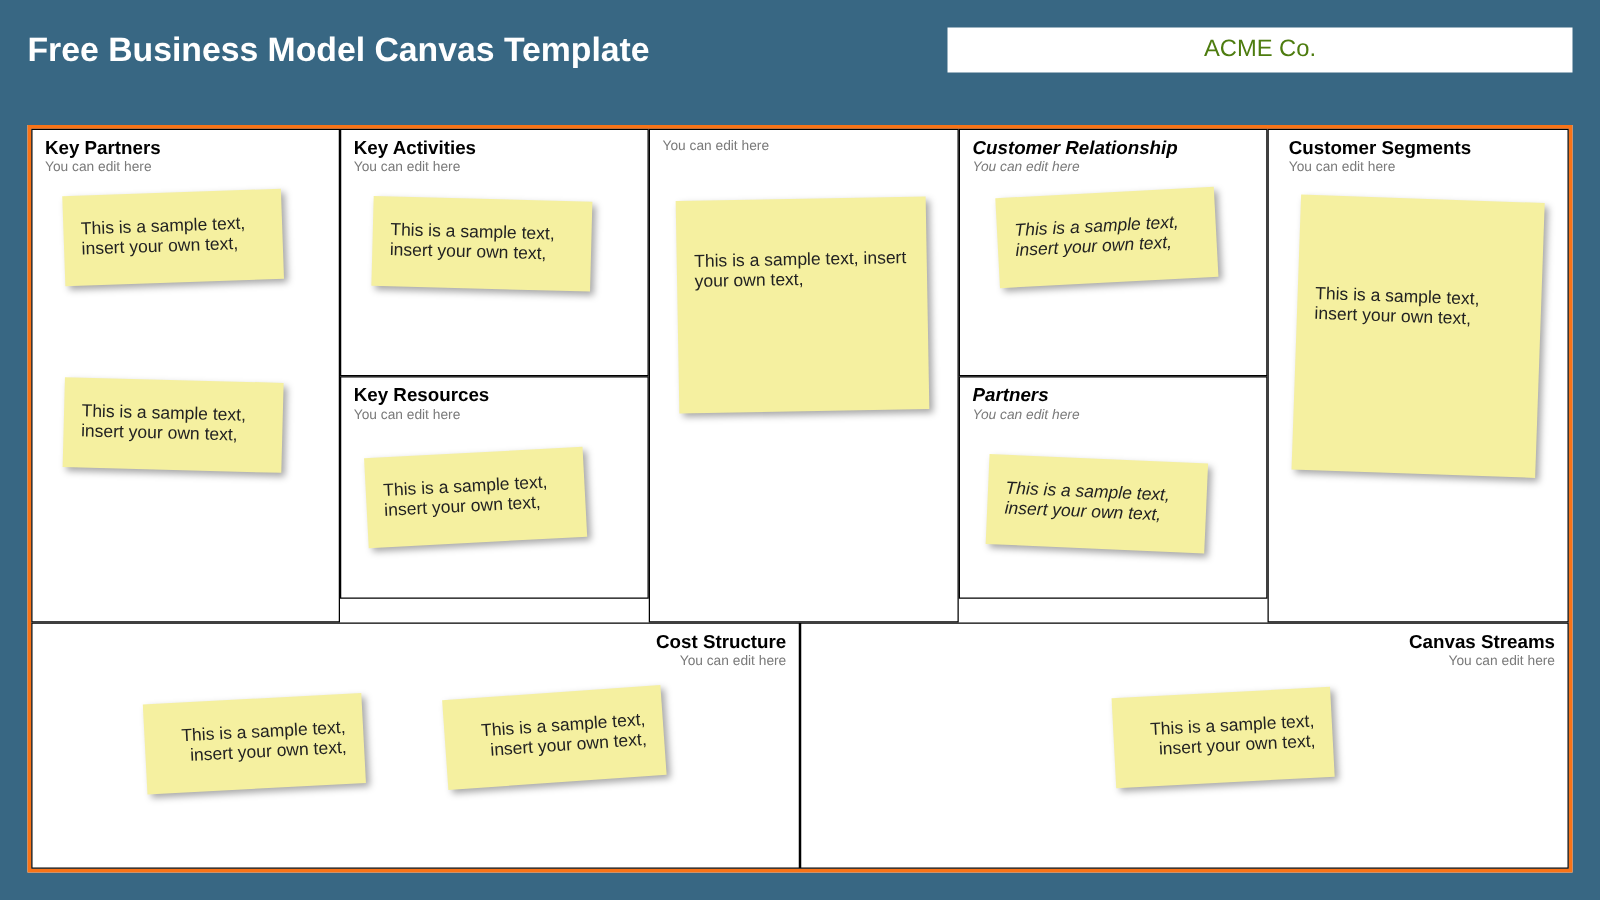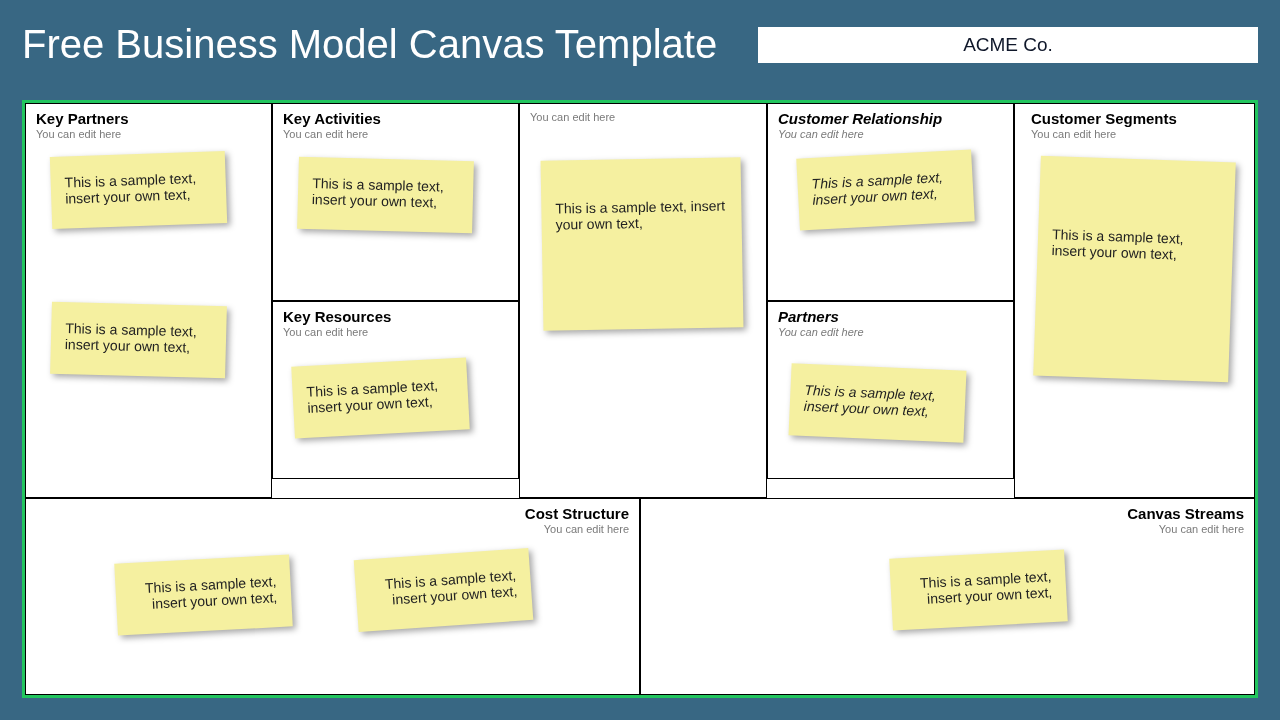--- a/index.html
+++ b/index.html
@@ -1,27 +1,27 @@
 <!DOCTYPE html>
 <html><head>
 <meta charset="utf-8">
 <style>
   * { box-sizing: border-box; margin: 0; padding: 0; }
   html, body { width: 1280px; height: 720px; overflow: hidden; font-family: "Segoe UI", Arial, sans-serif; }
   body { background: #386783; }
   .title-row { display: flex; align-items: center; padding: 22px 22px 14px 22px; }
-  .title { color: #fff; font-size: 40px; font-weight: 400; flex: 0 0 auto; }
+  .title { color: #fff; font-size: 27px; font-weight: 700; flex: 0 0 auto; }
   .company {
-    margin-left: auto; background: #fff; color: #0f172a;
+    margin-left: auto; background: #fff; color: #4d7c0f;
     width: 500px; height: 36px; display: flex; align-items: center; justify-content: center;
     font-size: 19px;
   }
   .canvas {
     position: absolute; left: 22px; right: 22px; top: 100px; bottom: 22px;
-    background: #fff; border: 3px solid #22c55e;
+    background: #fff; border: 3px solid #f97316;
   }
   .region {
     position: absolute; border: 1px solid #000; padding: 6px 10px;
   }
   .region-title { font-weight: 700; font-size: 15px; color: #000; }
   .region-sub   { font-size: 11px; color: #7a7a7a; margin-top: 1px; }
   .note {
     position: absolute; background: #f5f0a0;
     box-shadow: 3px 3px 6px rgba(0,0,0,.35);
     padding: 18px 14px; font-size: 14px; color: #222;

